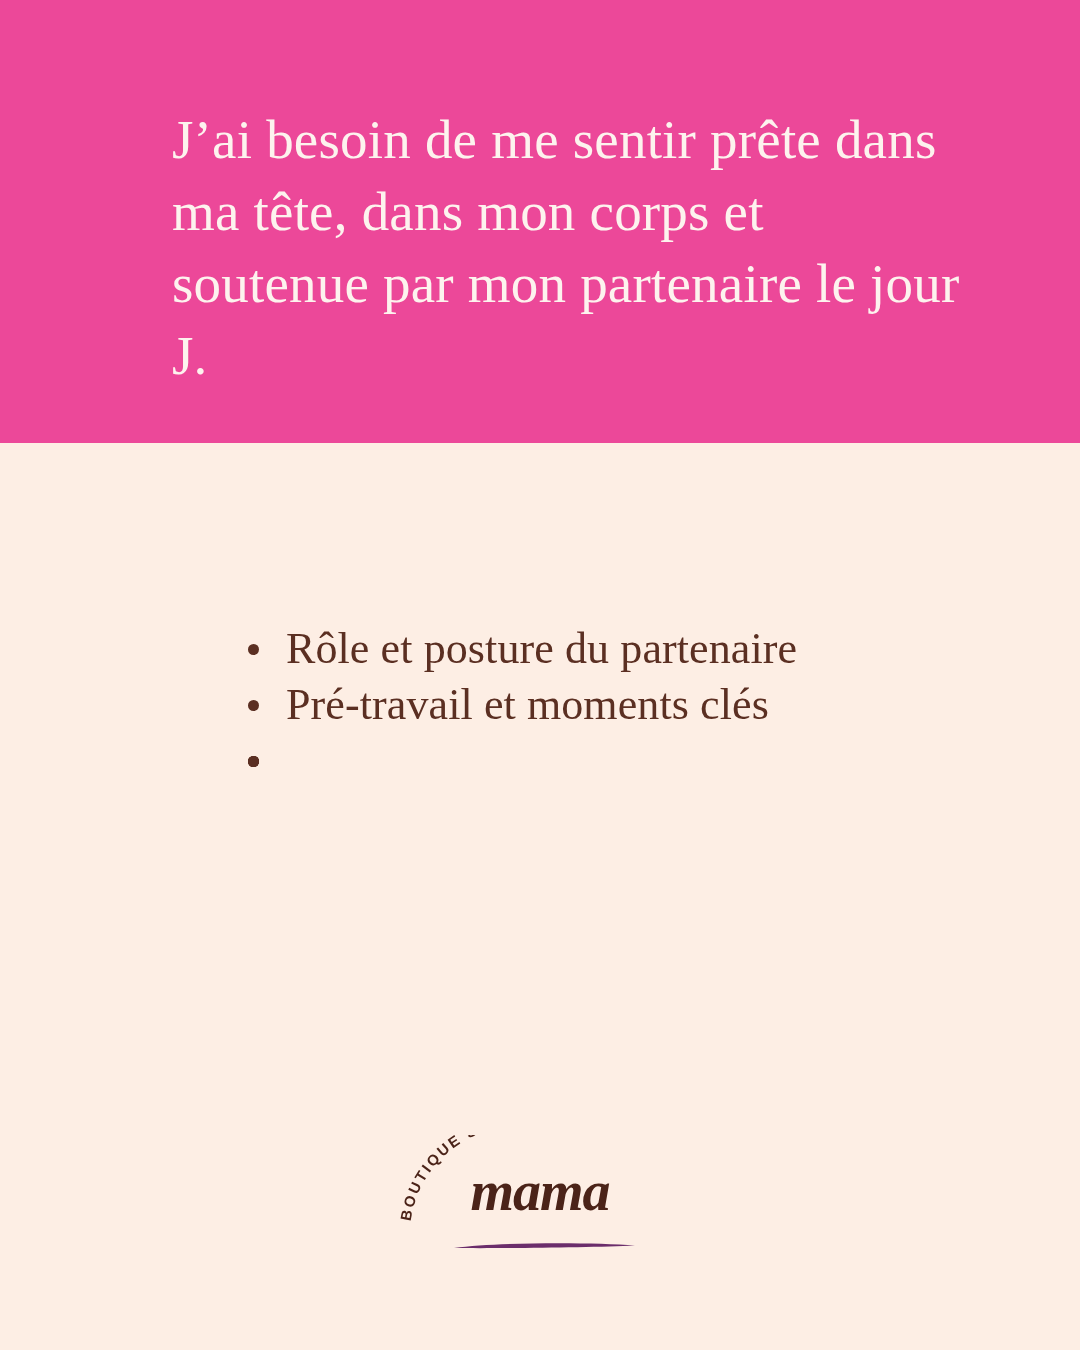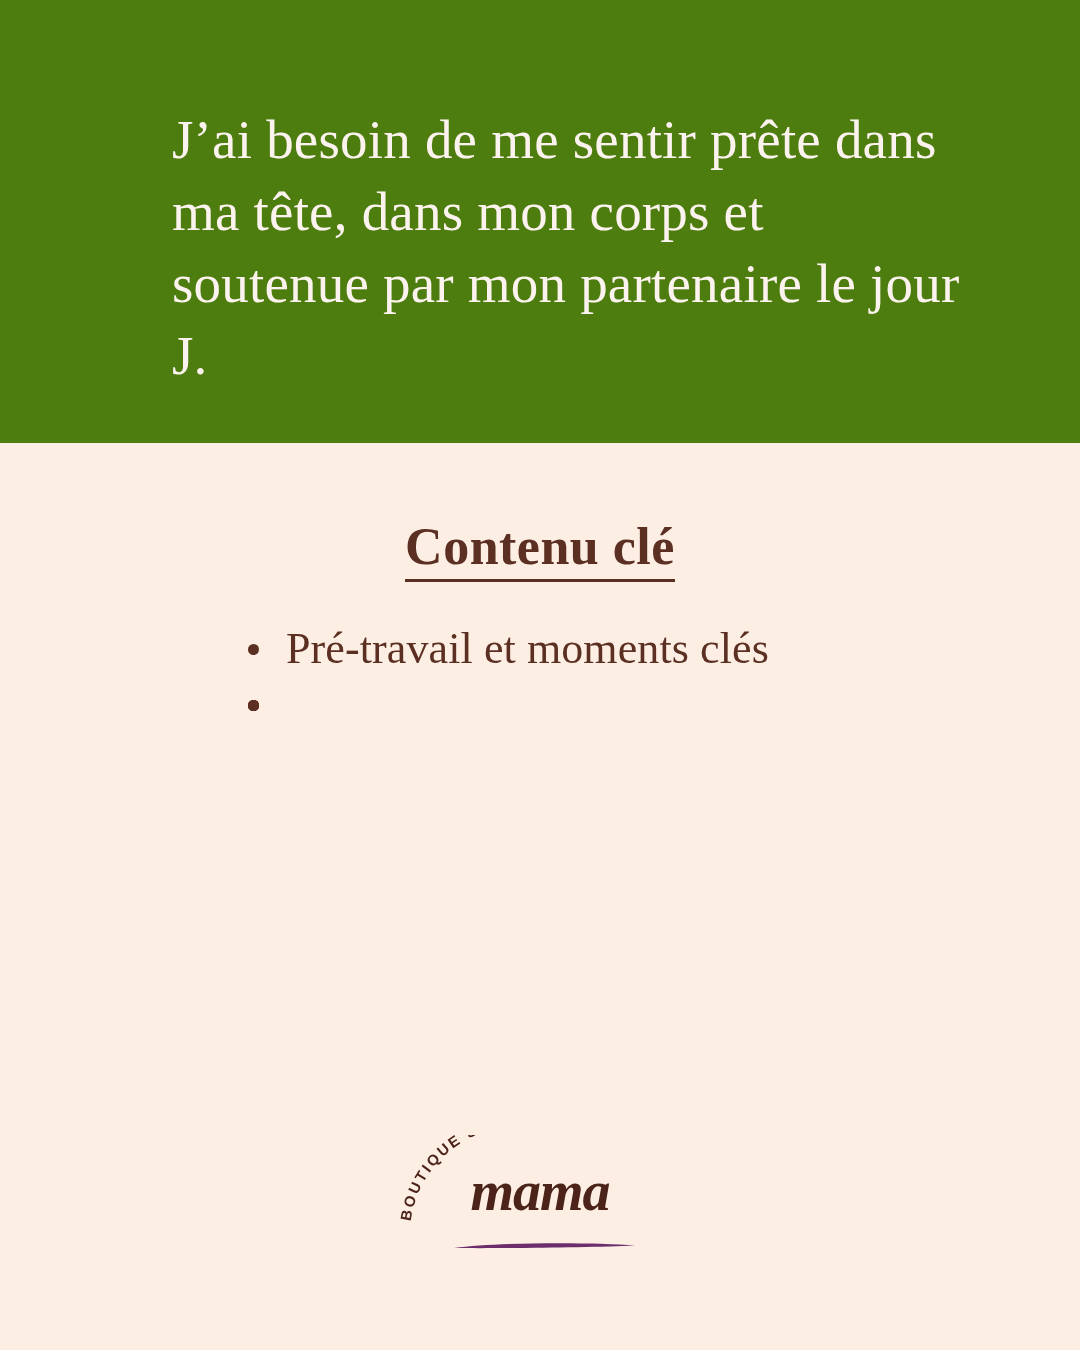--- a/index.html
+++ b/index.html
@@ -21,21 +21,21 @@
     background: #fdeee4;
   }
 
   
   .quote-band {
     position: absolute;
     left: 0;
     top: 0;
     width: 1080px;
     height: 443px;
-    background: #4d7c0f;
+    background: #ec4899;
     box-sizing: border-box;
   }
 
   .quote-text {
     position: absolute;
     left: 172px;
     top: 104px;
     width: 800px;
     color: #fdf3ee;
     font-family: "Liberation Serif", serif;
@@ -147,25 +147,26 @@
 <body>
 
 <div class="canvas">
 
   <div class="quote-band">
     <div class="quote-text">J’ai besoin de me sentir prête dans ma tête, dans mon corps et soutenue par mon partenaire le jour J.</div>
   </div>
 
   <div class="lower">
 
-    <div class="section-title">
-      <span>Contenu clé</span>
-    </div>
 
     <ul class="bullet-list">
+      <li>
+        <span class="dot"></span>
+        <span>Rôle et posture du partenaire</span>
+      </li>
       <li>
         <span class="dot"></span>
         <span>Pré-travail et moments clés</span>
       </li>
       <li>
         <span class="dot"></span>
       </li>
       <li>
         <span class="dot"></span>
       </li>

